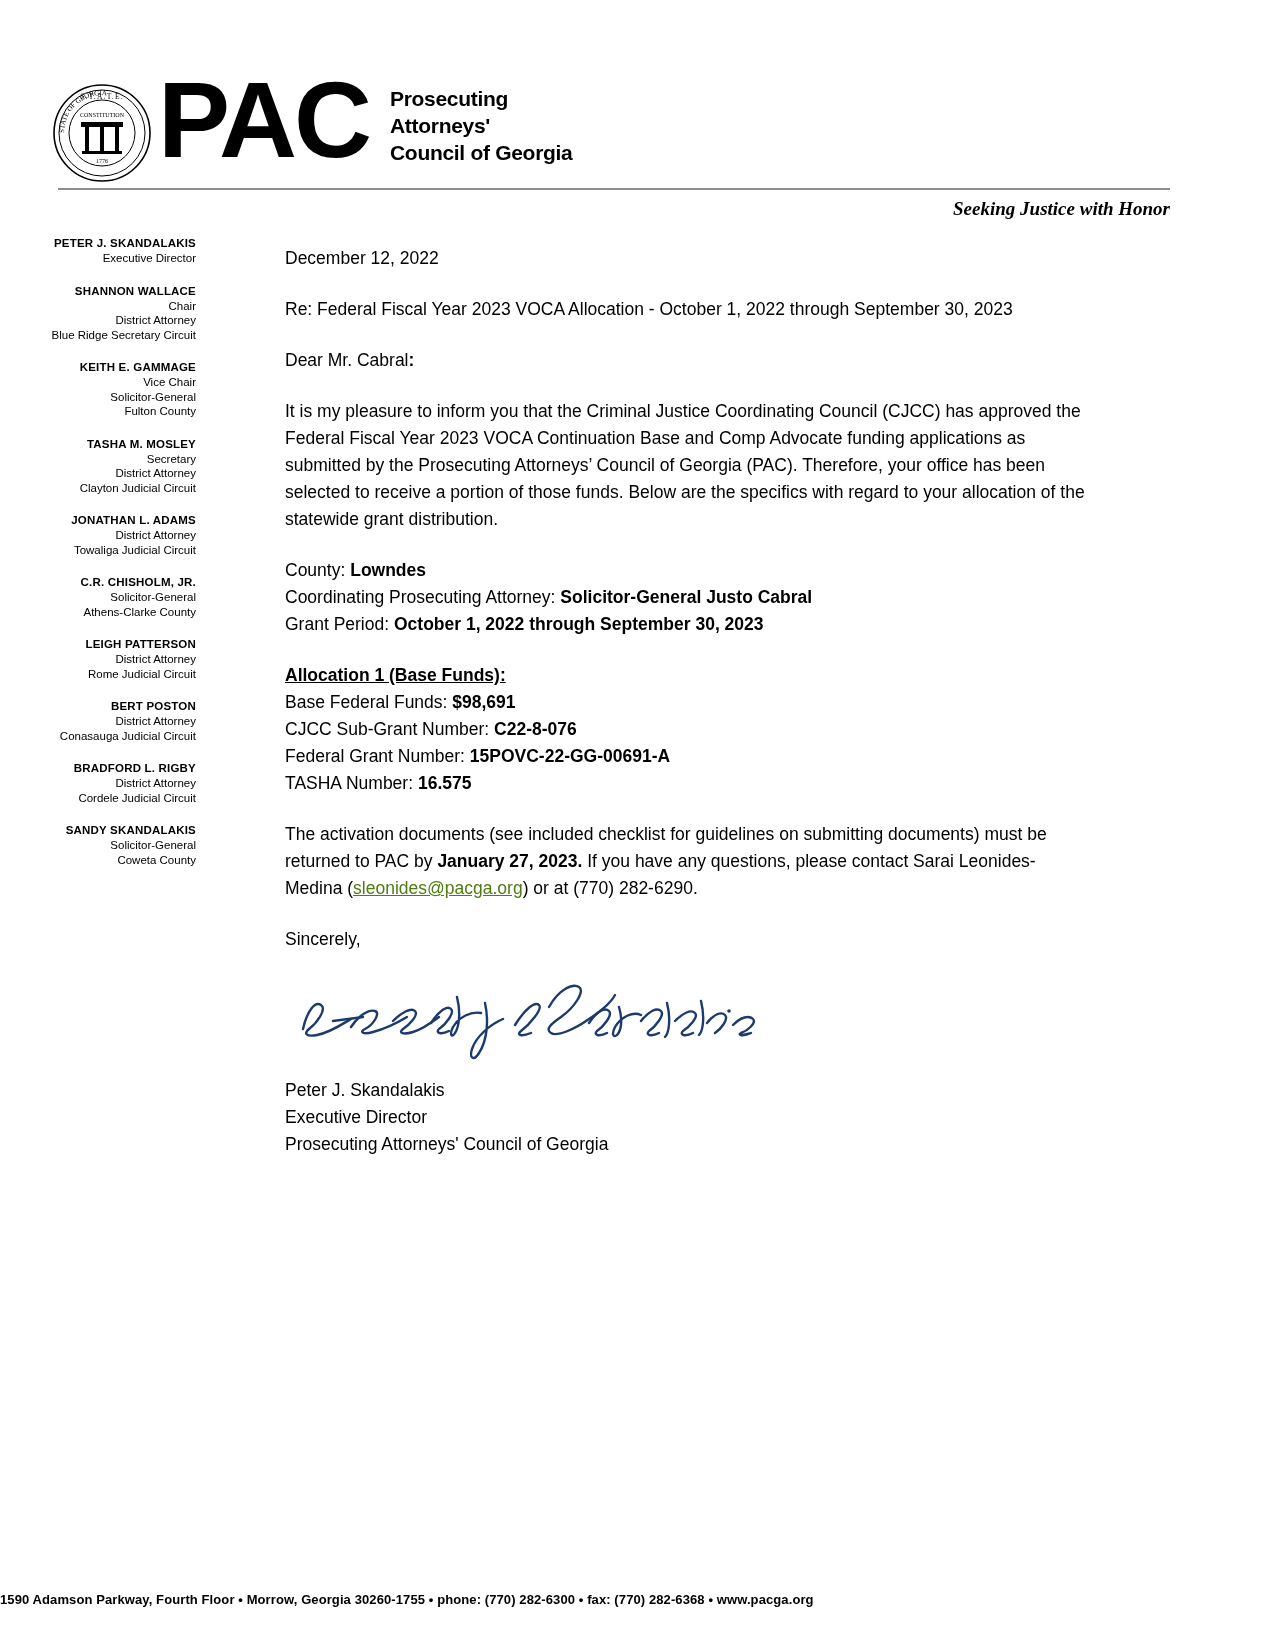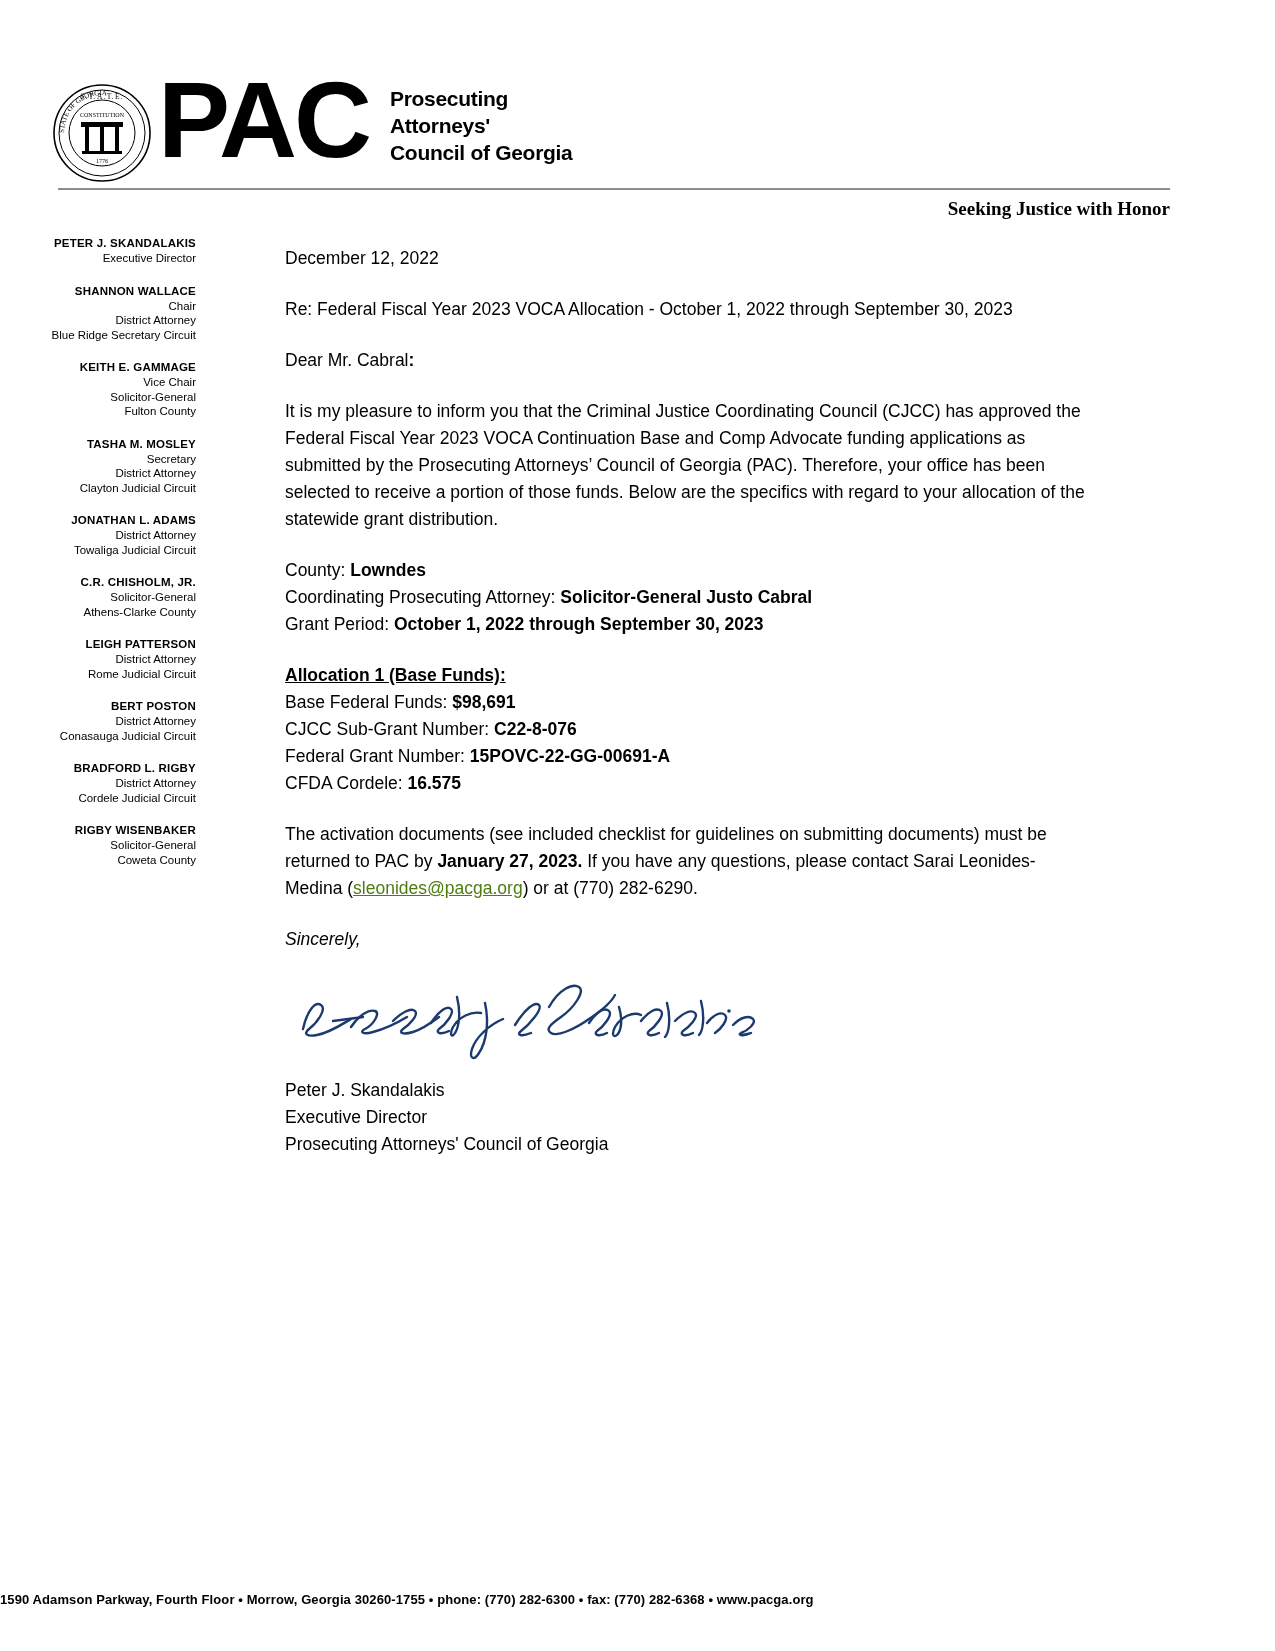--- a/index.html
+++ b/index.html
@@ -61,20 +61,21 @@
     top: 188px;
     width: 1112px;
     height: 2px;
     background: #8d8d8d;
   }
   .tagline {
     position: absolute;
     right: 105px;
     top: 198px;
     font-family: "Liberation Serif", serif;
+    font-style: italic;
     font-weight: bold;
     font-size: 19px;
     color: #000;
   }
 
   
   .sidebar {
     position: absolute;
     left: 18px;
     top: 236px;
@@ -100,21 +101,21 @@
     position: absolute;
     left: 285px;
     top: 245px;
     width: 800px;
     font-family: "Liberation Sans", sans-serif;
     font-size: 17.5px;
     line-height: 27px;
     color: #000;
   }
   .body-col p { margin: 0 0 24px 0; }
-  .tight { margin: 0 0 0 0; font-style: italic; }
+  .tight { margin: 0 0 0 0; }
   .blk { font-weight: bold; }
   .ul { text-decoration: underline; margin-top: 18px; }
   a.email {
     color: #4d7c0f;
     text-decoration: underline;
   }
   .para-block { margin-bottom: 24px; }
 
   
   .sig {
@@ -230,21 +231,21 @@
     <div class="line">Conasauga Judicial Circuit</div>
   </div>
 
   <div class="officer">
     <div class="name">BRADFORD L. RIGBY</div>
     <div class="line">District Attorney</div>
     <div class="line">Cordele Judicial Circuit</div>
   </div>
 
   <div class="officer">
-    <div class="name">RIGBY WISENBAKER</div>
+    <div class="name">SANDY SKANDALAKIS</div>
     <div class="line">Solicitor-General</div>
     <div class="line">Coweta County</div>
   </div>
 
 </div>
 
 <div class="body-col">
 
   <p>December 12, 2022</p>
 
@@ -258,21 +259,21 @@
     <div><span>County: </span><span class="blk">Lowndes</span></div>
     <div><span>Coordinating Prosecuting Attorney: </span><span class="blk">Solicitor-General Justo Cabral</span></div>
     <div><span>Grant Period: </span><span class="blk">October 1, 2022 through September 30, 2023</span></div>
   </div>
 
   <div class="para-block">
     <div class="blk ul">Allocation 1 (Base Funds):</div>
     <div><span>Base Federal Funds: </span><span class="blk">$98,691</span></div>
     <div><span>CJCC Sub-Grant Number: </span><span class="blk">C22-8-076</span></div>
     <div><span>Federal Grant Number: </span><span class="blk">15POVC-22-GG-00691-A</span></div>
-    <div><span>CFDA Cordele: </span><span class="blk">16.575</span></div>
+    <div><span>TASHA Number: </span><span class="blk">16.575</span></div>
   </div>
 
   <p><span>The activation documents (see included checklist for guidelines on submitting documents) must be returned to PAC by </span><span class="blk">January 27, 2023.</span><span>  If you have any questions, please contact Sarai Leonides-Medina (</span><a class="email" href="#">sleonides@pacga.org</a><span>) or at (770) 282-6290.</span></p>
 
   <p class="tight">Sincerely,</p>
 
   <div class="sig">
     <svg width="520" height="90" viewBox="0 0 520 90">
       <g fill="none" stroke="#1c3a6e" stroke-width="2.4" stroke-linecap="round" stroke-linejoin="round">
         <path d="M14,52 C18,34 26,24 32,28 C38,32 28,46 20,52 C14,57 18,60 28,58 C40,56 52,48 62,42"></path>

